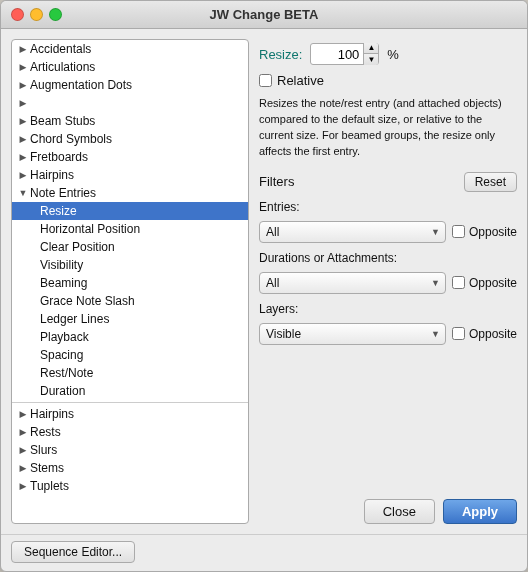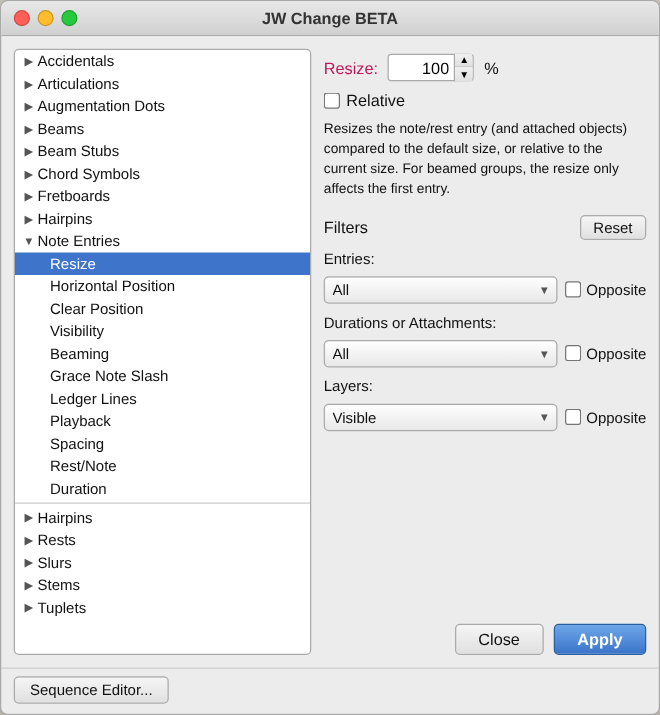--- a/index.html
+++ b/index.html
@@ -104,21 +104,21 @@
       gap: 8px;
     }
     .resize-row {
       display: flex;
       align-items: center;
       gap: 8px;
       margin-top: 4px;
     }
     .resize-label {
       font-size: 13px;
-      color: #be185d;
+      color: #0f766e;
     }
     .resize-input-wrap {
       display: flex;
       align-items: center;
       border: 1px solid #aaa;
       border-radius: 3px;
       background: #fff;
       height: 22px;
     }
     .resize-input {
@@ -302,21 +302,20 @@
       <div class="tree-item">
         <span class="arrow">▶</span>
         <span class="label">Articulations</span>
       </div>
       <div class="tree-item">
         <span class="arrow">▶</span>
         <span class="label">Augmentation Dots</span>
       </div>
       <div class="tree-item">
         <span class="arrow">▶</span>
-        <span class="label">Beams</span>
       </div>
       <div class="tree-item">
         <span class="arrow">▶</span>
         <span class="label">Beam Stubs</span>
       </div>
       <div class="tree-item">
         <span class="arrow">▶</span>
         <span class="label">Chord Symbols</span>
       </div>
       <div class="tree-item">

